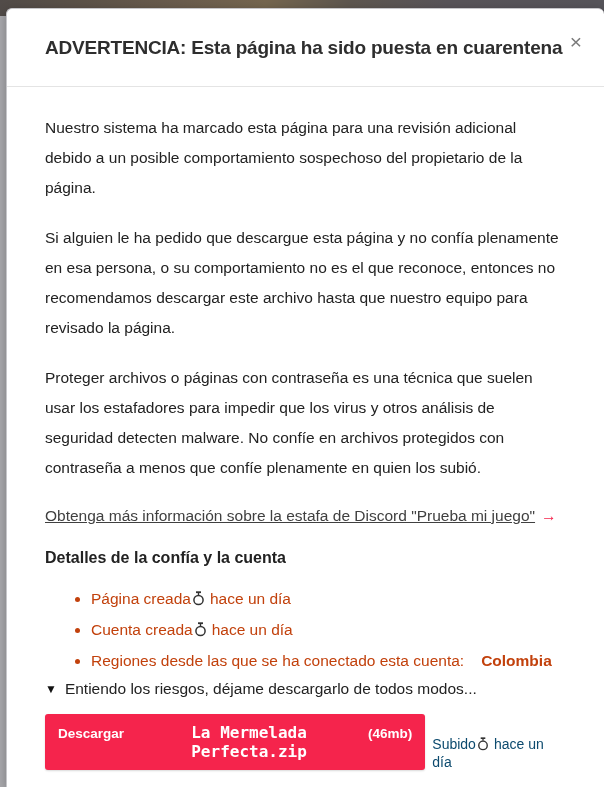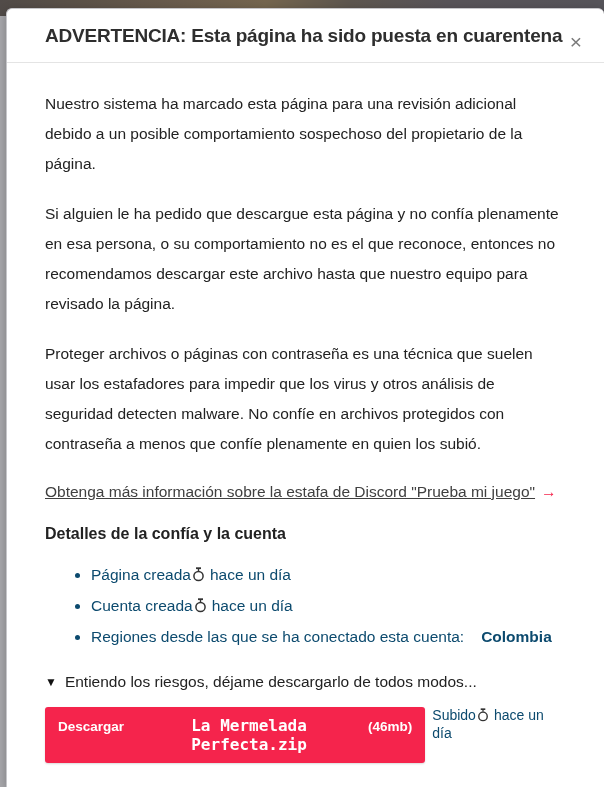--- a/index.html
+++ b/index.html
@@ -14,48 +14,48 @@
                 #75664f 44%, #5d564f 58%, #585459 74%, #56545a 100%);
   }
   .modal {
     position: absolute; top: 8px; left: 6px; width: 598px; height: 779px;
     background: #ffffff;
     border: 1px solid #c6c6ca; border-right: none; border-bottom: none;
     border-radius: 6px 6px 0 0;
     box-shadow: 0 2px 10px rgba(0,0,0,0.25);
   }
   .modal-header {
-    position: relative; height: 54px;
+    position: relative; height: 78px;
     display: flex; align-items: center;
     padding: 0 38px;
     border-bottom: 1px solid #e4e4e4;
   }
   .modal-title {
     font-size: 19px; font-weight: bold; color: #2e2e2e; letter-spacing: -0.2px;
   }
   .close-x {
     position: absolute; right: 22px; top: 22px;
     font-size: 21px; color: #7a7a7a; line-height: 1;
     cursor: pointer; font-weight: normal;
   }
   .modal-body { padding: 26px 38px 0 38px; color: #222222; }
   .para { font-size: 15.5px; line-height: 30px; max-width: 524px; margin-bottom: 20px; }
   .para.bold { font-weight: normal; }
   .link-row { margin: 24px 0 0 0; font-size: 15.5px; }
   .scam-link { color: #404040; text-decoration: underline; cursor: pointer; }
   .scam-link-arrow { color: #f5244c; text-decoration: none; margin-left: 6px; }
   .details-heading { margin-top: 24px; font-size: 16px; font-weight: bold; color: #222; }
   ul.details-list { margin: 17px 0 0 0; padding-left: 46px; list-style: disc; }
-  ul.details-list li { font-size: 15.5px; line-height: 29px; color: #0c4a6e; }
+  ul.details-list li { font-size: 15.5px; line-height: 29px; color: #c2410c; }
   .sw-icon { display: inline-block; vertical-align: -2px; margin: 0 1px; }
   .time-text { margin-left: 4px; }
   .bold-val { font-weight: bold; margin-left: 17px; }
-  .toggle-row { margin-top: 22px; font-size: 15.5px; color: #222; cursor: pointer; }
+  .toggle-row { margin-top: 5px; font-size: 15.5px; color: #222; cursor: pointer; }
   .toggle-marker { font-size: 12px; display: inline-block; margin-right: 8px; vertical-align: 1px; color: #111; }
-  .download-row { margin-top: 16px; display: flex; align-items: flex-start; }
+  .download-row { margin-top: 16px; display: flex; align-items: flex-end; }
   .dl-button {
     background: #f5244c; color: #ffffff; border: none; border-radius: 3px;
     padding: 9px 13px; cursor: pointer; display: inline-flex; align-items: baseline;
     box-shadow: 0 1px 2px rgba(0,0,0,0.15);
   }
   .dl-action { font-family: "Liberation Sans", sans-serif; font-weight: bold; font-size: 13.5px; margin-right: 6px; }
   .dl-file { font-family: "DejaVu Sans Mono", monospace; font-weight: bold; font-size: 16px; letter-spacing: 0; }
   .dl-size { font-family: "Liberation Sans", sans-serif; font-weight: bold; font-size: 13.5px; }
   .uploaded { margin-left: 7px; font-size: 14px; color: #0c4a6e; }
   .report-row { margin-top: 27px; }

